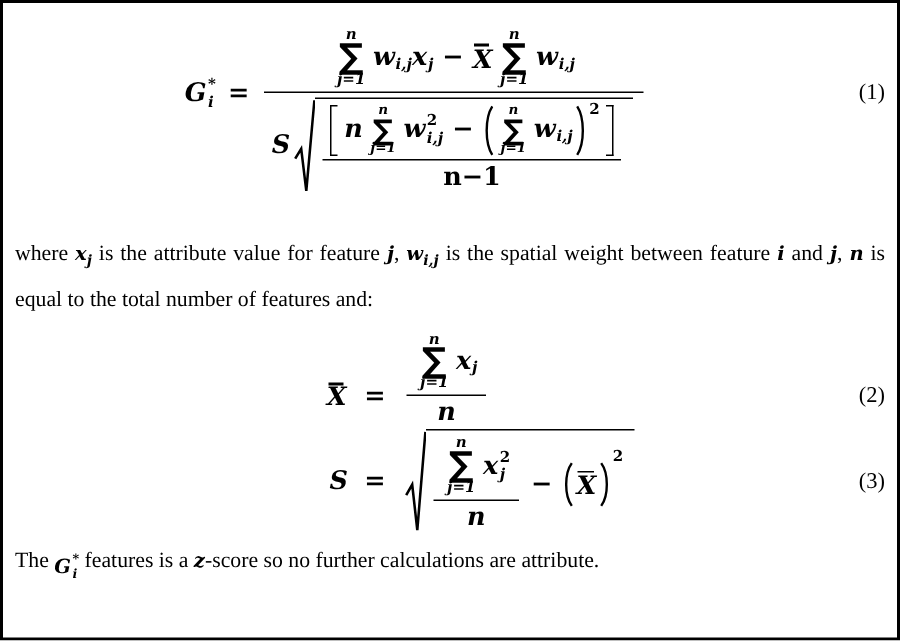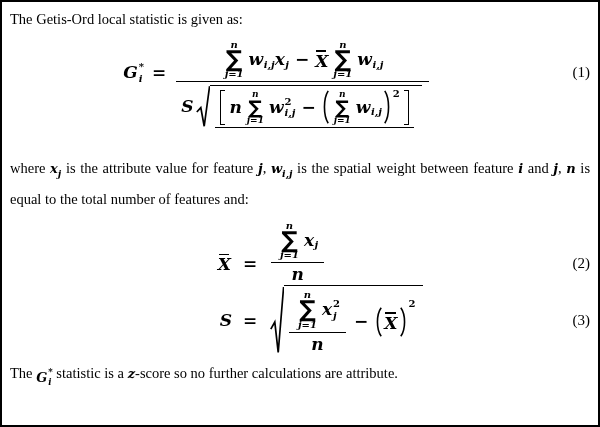--- a/index.html
+++ b/index.html
@@ -72,23 +72,20 @@
   .lbrk { border:1.8px solid #000; border-right:none; margin-right:3px; }
   .rbrk { border:1.8px solid #000; border-left:none; margin-left:3px; }
 
   .svar { margin-right:1px; }
 </style>
 </head>
 <body>
 
 <div class="doc">
 
-  <p class="text para1">
-    <span>The Getis-Ord local statistic is given as:</span>
-  </p>
 
   <div class="eqrow eq1row">
     <div class="eqbody">
       <span class="math">
         <span class="mtok nudge-up">
           <span>G</span>
             <span class="stack">
               <span class="up">*</span>
               <span>i</span>
             </span>
@@ -166,20 +163,21 @@
                       </span>
                     <span class="paren">
                       <svg viewBox="0 0 7 32" preserveAspectRatio="none" aria-hidden="true">
                           <path d="M0.8 0.8 C 5.8 8 5.8 24 0.8 31.2" fill="none" stroke="#000" stroke-width="1.6" vector-effect="non-scaling-stroke"></path>
                         </svg>
                     </span>
                     <span class="supTop up">2</span>
                     <span class="rbrk"></span>
                   </span>
                   <span class="fbar"></span>
+                  <span class="fden up">n−1</span>
                 </span>
               </span>
             </span>
           </span>
         </span>
       </span>
     </div>
     <div class="eqnum nudge-up">(1)</div>
   </div>
 
@@ -276,16 +274,16 @@
     <div class="eqnum">(3)</div>
   </div>
 
   <p class="text para3">
     <span>The </span><span class="imath istk">
         <span>G</span>
         <span class="stack">
           <span class="up">*</span>
           <span>i</span>
         </span>
-      </span><span> statistic is a </span><span class="imath">z</span><span>-score so no further calculations are attribute.</span>
+      </span><span> features is a </span><span class="imath">z</span><span>-score so no further calculations are attribute.</span>
   </p>
 
 </div>
 
 </body></html>

